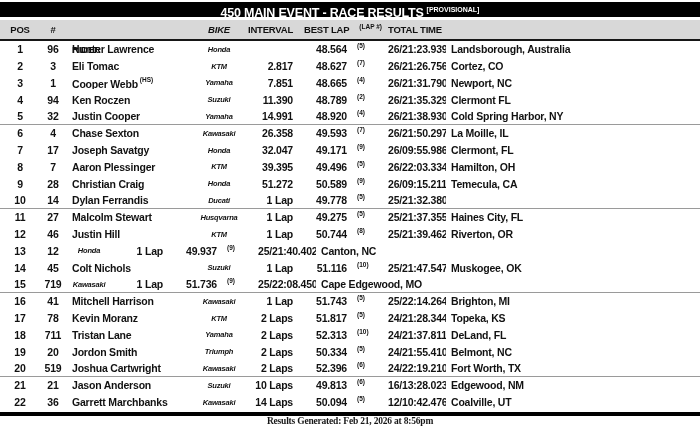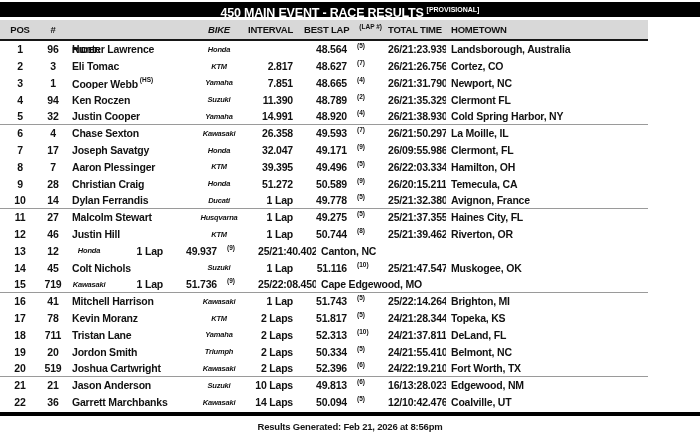--- a/index.html
+++ b/index.html
@@ -24,21 +24,21 @@
     font-size:12.5px;
     margin-bottom:3px;
   }
   .titlebar .tag {
     font-size:7px;
     vertical-align:super;
     margin-left:3px;
     letter-spacing:0;
   }
 
-  .header-row, .row { display:flex; width:648px; }
+  .header-row, .row { display:flex; width:700px; }
 
   .header-row {
     background:#d8d8d8;
     height:21px;
     align-items:center;
     border-bottom:2px solid #161616;
     font-size:9.5px;
   }
 
   .row {
@@ -72,22 +72,22 @@
     margin-top:1px;
     height:1px;
     background:#fff;
     border-top:2px solid #000;
     border-bottom:2px solid #000;
   }
 
   .footer {
     text-align:center;
     font-size:9.5px;
-    padding-top:5px;
     color:#161616;
+    font-family:Liberation Serif, serif;
   }
 </style>
 </head>
 <body>
 
 <div class="sheet">
 
   <div class="titlebar" style="background: rgb(0, 0, 0); color: rgb(255, 255, 255);">
     <span>450 MAIN EVENT - RACE RESULTS</span><sup class="tag">[PROVISIONAL]</sup>
   </div>
@@ -96,21 +96,20 @@
     <div class="c pos">POS</div>
     <div class="c num">#</div>
     <div class="c rider" style="font-size:9.5px;margin-top:40px;">RIDER</div>
     <div class="c bike" style="font-size:9.5px;">BIKE</div>
     <div class="c interval">INTERVAL</div>
     <div class="c blap">
       <span>BEST LAP</span>
         <sup class="lapnum">(LAP #)</sup>
     </div>
     <div class="c ttime">TOTAL TIME</div>
-    <div class="c home">HOMETOWN</div>
   </div>
 
   <div id="rows-container">
       <div class="row">
       <div class="c pos">1</div>
       <div class="c num">96</div>
       <div class="c rider">
         <span>Hunter Lawrence</span>
       </div>
       <div class="c bike">Honda</div>
@@ -232,37 +231,36 @@
       <div class="c num">28</div>
       <div class="c rider">
         <span>Christian Craig</span>
       </div>
       <div class="c bike">Honda</div>
       <div class="c interval">51.272</div>
       <div class="c blap">
         <span>50.589</span>
           <sup class="lapnum">(9)</sup>
       </div>
-      <div class="c ttime">26/20:15.211</div>
+      <div class="c ttime">26/09:15.211</div>
       <div class="c home">Temecula, CA</div>
     </div>
       <div class="row group-end">
       <div class="c pos">10</div>
       <div class="c num">14</div>
       <div class="c rider">
         <span>Dylan Ferrandis</span>
       </div>
       <div class="c bike">Ducati</div>
       <div class="c interval">1 Lap</div>
       <div class="c blap">
         <span>49.778</span>
           <sup class="lapnum">(5)</sup>
       </div>
       <div class="c ttime">25/21:32.380</div>
-      <div class="c home">Avignon, France</div>
     </div>
       <div class="row">
       <div class="c pos">11</div>
       <div class="c num">27</div>
       <div class="c rider">
         <span>Malcolm Stewart</span>
       </div>
       <div class="c bike">Husqvarna</div>
       <div class="c interval">1 Lap</div>
       <div class="c blap">

